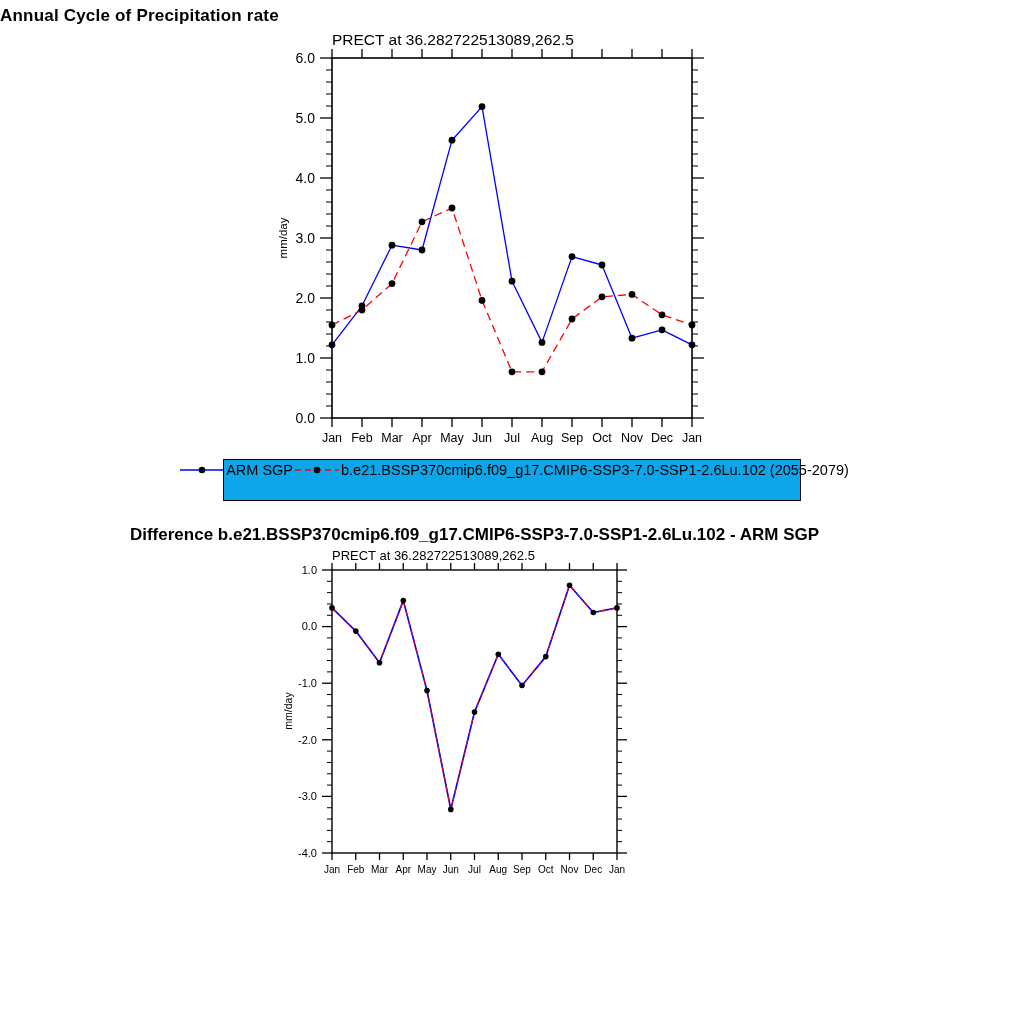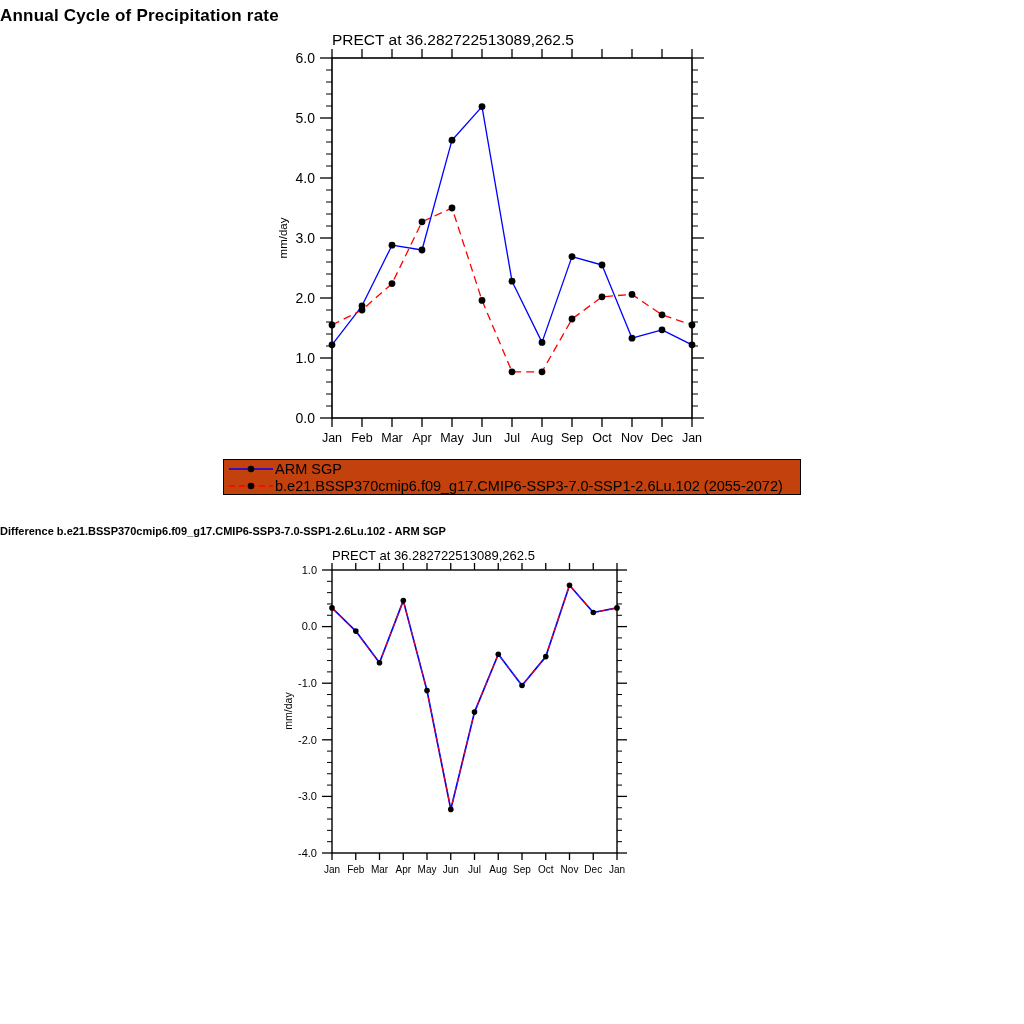--- a/index.html
+++ b/index.html
@@ -28,46 +28,46 @@
     white-space: nowrap;
   }
   .top-ylabel {
     left: 283px; top: 238px;
     transform: translate(-50%, -50%) rotate(-90deg);
     font-size: 11.5px;
     white-space: nowrap;
   }
   .bottom-title {
     left: 0; top: 525px; width: 949px;
-    text-align: left;
-    font-size: 11px; font-weight: bold;
+    text-align: center;
+    font-size: 17px; font-weight: bold;
     white-space: nowrap;
   }
   .bottom-subtitle {
     left: 332px; top: 548px;
     font-size: 13px;
     white-space: nowrap;
   }
   .bottom-ylabel {
     left: 288px; top: 711px;
     transform: translate(-50%, -50%) rotate(-90deg);
     font-size: 10.5px;
     white-space: nowrap;
   }
   #legend {
     position: absolute;
     left: 223px; top: 459px;
-    width: 578px; height: 36px;
+    width: 578px; height: 42px;
     border: 1.5px solid #000000;
     box-sizing: border-box;
     display: flex;
-    flex-direction: column;
+    flex-direction: row;
     justify-content: center;
     padding-left: 3px;
-    background: #c2410c;
+    background: #0ea5e9;
   }
   .legend-row { display: flex; align-items: center; height: 20px; }
   .legend-label { font-size: 14.5px; white-space: nowrap; }
 </style>
 </head>
 <body>
 
 <div id="canvas">
   <svg id="chart-svg" width="1024" height="1024">
       <g>
@@ -340,20 +340,20 @@
           <line x1="2" y1="8" x2="46" y2="8" stroke="#0000ff" stroke-width="1.4"></line>
           <circle cx="24" cy="8" r="3.3" fill="#000000"></circle>
         </svg>
         <span class="legend-label">ARM SGP</span>
       </div>
       <div class="legend-row">
         <svg width="48" height="16">
           <line x1="2" y1="8" x2="46" y2="8" stroke="#ff0000" stroke-width="1.4" stroke-dasharray="6,4"></line>
           <circle cx="24" cy="8" r="3.3" fill="#000000"></circle>
         </svg>
-        <span class="legend-label">b.e21.BSSP370cmip6.f09_g17.CMIP6-SSP3-7.0-SSP1-2.6Lu.102 (2055-2072)</span>
+        <span class="legend-label">b.e21.BSSP370cmip6.f09_g17.CMIP6-SSP3-7.0-SSP1-2.6Lu.102 (2055-2079)</span>
       </div>
     </div>
 
   <div class="abs bottom-title">Difference b.e21.BSSP370cmip6.f09_g17.CMIP6-SSP3-7.0-SSP1-2.6Lu.102 - ARM SGP</div>
   <div class="abs bottom-subtitle">PRECT at 36.282722513089,262.5</div>
   <div class="abs bottom-ylabel">mm/day</div>
 </div>
 
 </body></html>

